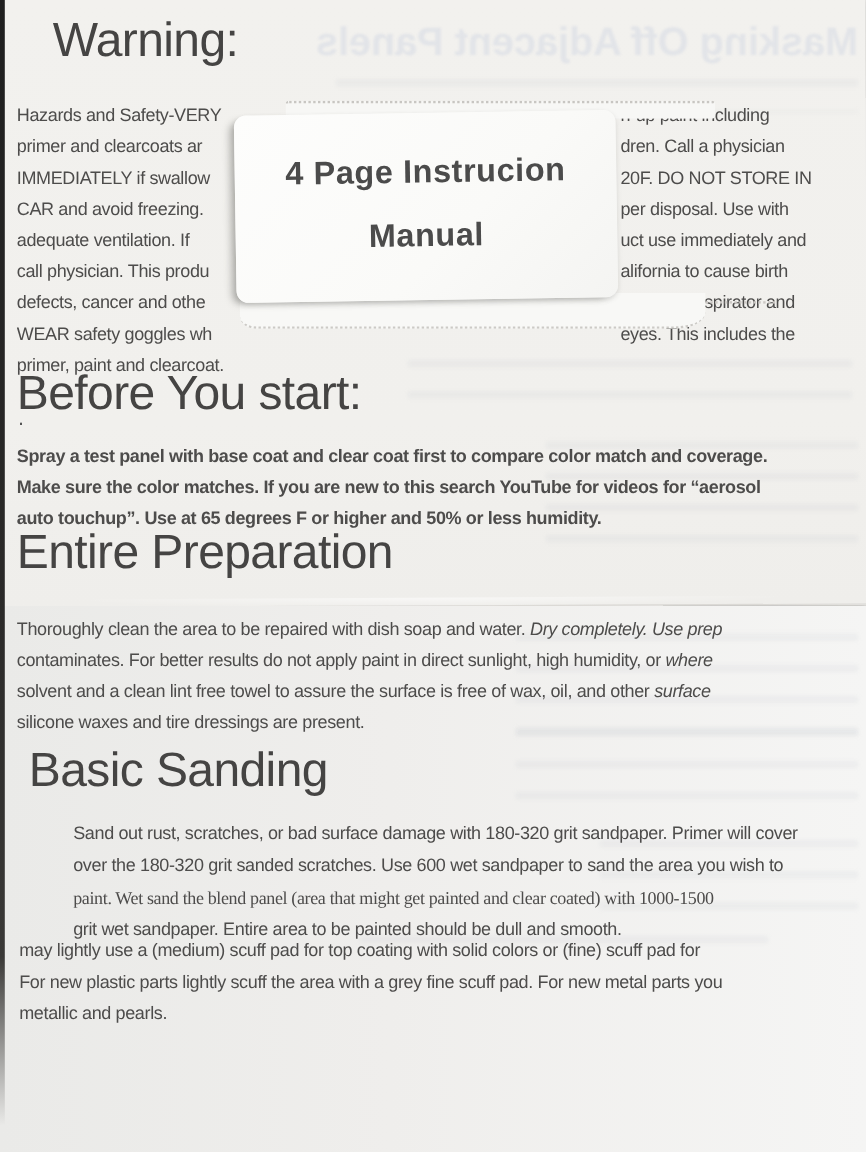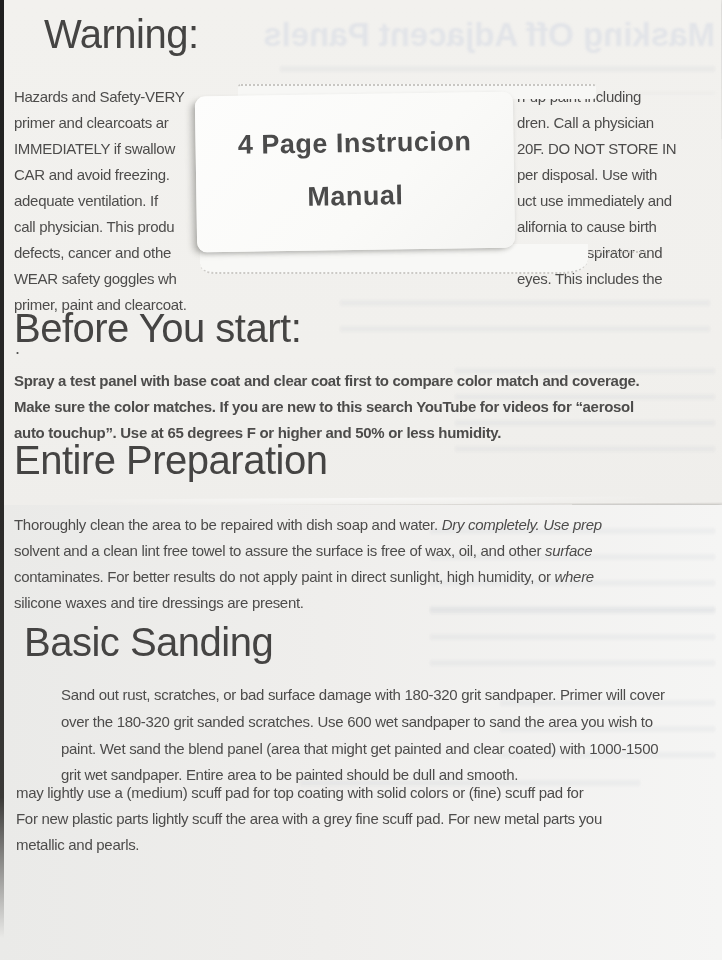--- a/index.html
+++ b/index.html
@@ -155,30 +155,30 @@
   <div class="stray-dot">.</div>
   <div class="para" style="left:14px;top:368px;font-weight:bold;">
     <div class="body-line">Spray a test panel with base coat and clear coat first to compare color match and coverage.</div>
     <div class="body-line">Make sure the color matches.  If you are new to this search YouTube for videos for “aerosol</div>
     <div class="body-line">auto touchup”.  Use at 65 degrees F or higher and 50% or less humidity.</div>
   </div>
 
   <div class="h" style="left:14px;top:438px;">Entire Preparation</div>
   <div class="para" style="left:14px;top:512px;">
     <div class="body-line"><span>Thoroughly clean the area to be repaired with dish soap and water.  </span><span class="ital">Dry completely. Use prep</span></div>
+    <div class="body-line"><span>contaminates. For better results do not apply paint in direct sunlight, high humidity, or </span><span class="ital">where</span></div>
     <div class="body-line"><span>solvent and a clean lint free towel to assure the surface is free of wax, oil, and other </span><span class="ital">surface</span></div>
-    <div class="body-line"><span>contaminates. For better results do not apply paint in direct sunlight, high humidity, or </span><span class="ital">where</span></div>
     <div class="body-line"><span>silicone waxes and tire dressings are present.</span></div>
   </div>
 
   <div class="h" style="left:24px;top:620px;">Basic Sanding</div>
   <div class="para" style="left:16px;top:682px;margin-left:45px;">
     <div class="body-line" style="line-height:26.8px;">Sand out rust, scratches, or bad surface damage with 180-320 grit sandpaper. Primer will cover</div>
     <div class="body-line" style="line-height:26.8px;">over the 180-320 grit sanded scratches. Use 600 wet sandpaper to sand the area you wish to</div>
-    <div class="body-line" style="line-height:26.8px;">paint. Wet sand the blend panel (area that might get painted and clear coated) with 1000-1500</div>
+    <div class="body-line" style="line-height:26.8px;font-family:Liberation Serif, serif;">paint. Wet sand the blend panel (area that might get painted and clear coated) with 1000-1500</div>
     <div class="body-line" style="line-height:26.8px;">grit wet sandpaper. Entire area to be painted should be dull and smooth.</div>
   </div>
 
   <div class="para" style="left:16px;top:780px;">
     <div class="body-line">may lightly use a (medium) scuff pad for top coating with solid colors or (fine) scuff pad for</div>
     <div class="body-line">For new plastic parts lightly scuff the area with a grey fine scuff pad. For new metal parts you</div>
     <div class="body-line">metallic and pearls.</div>
   </div>
 
 </div>

